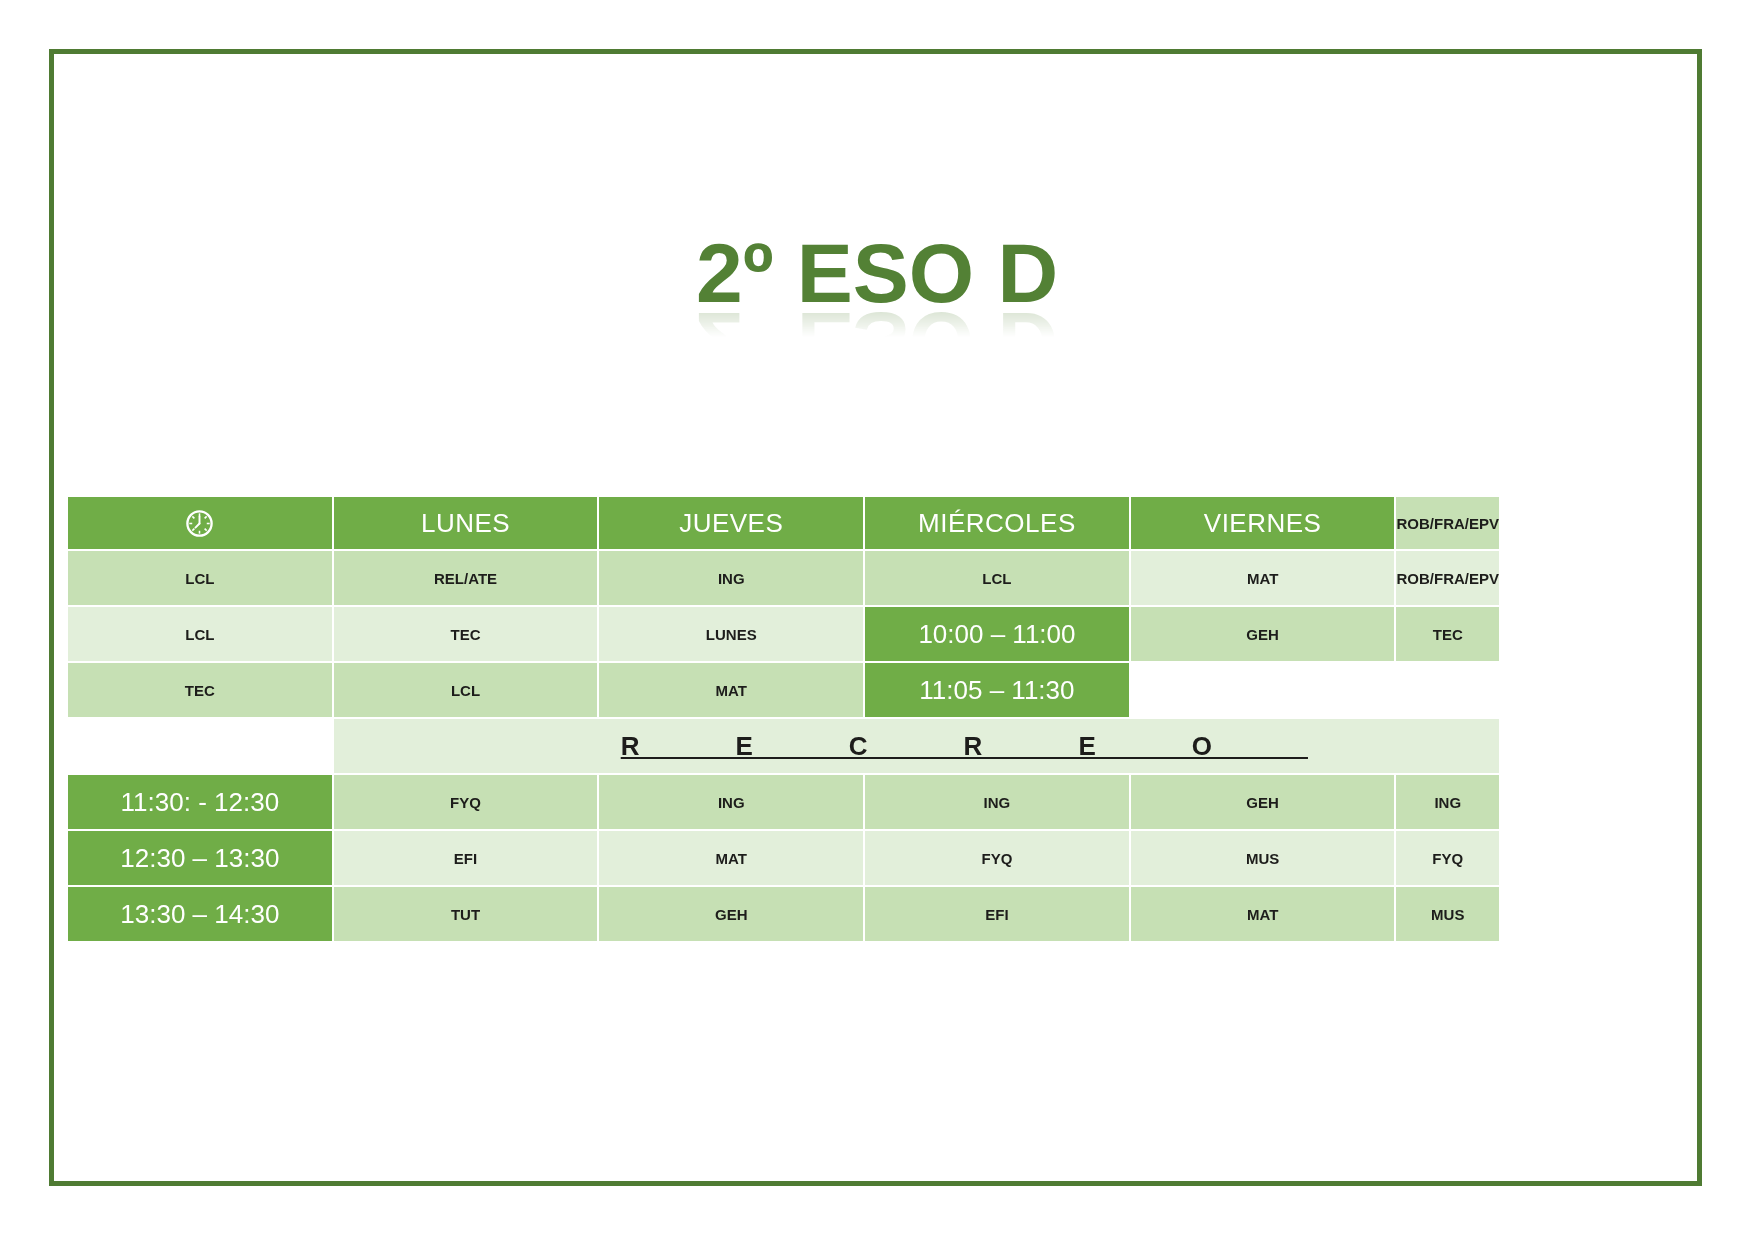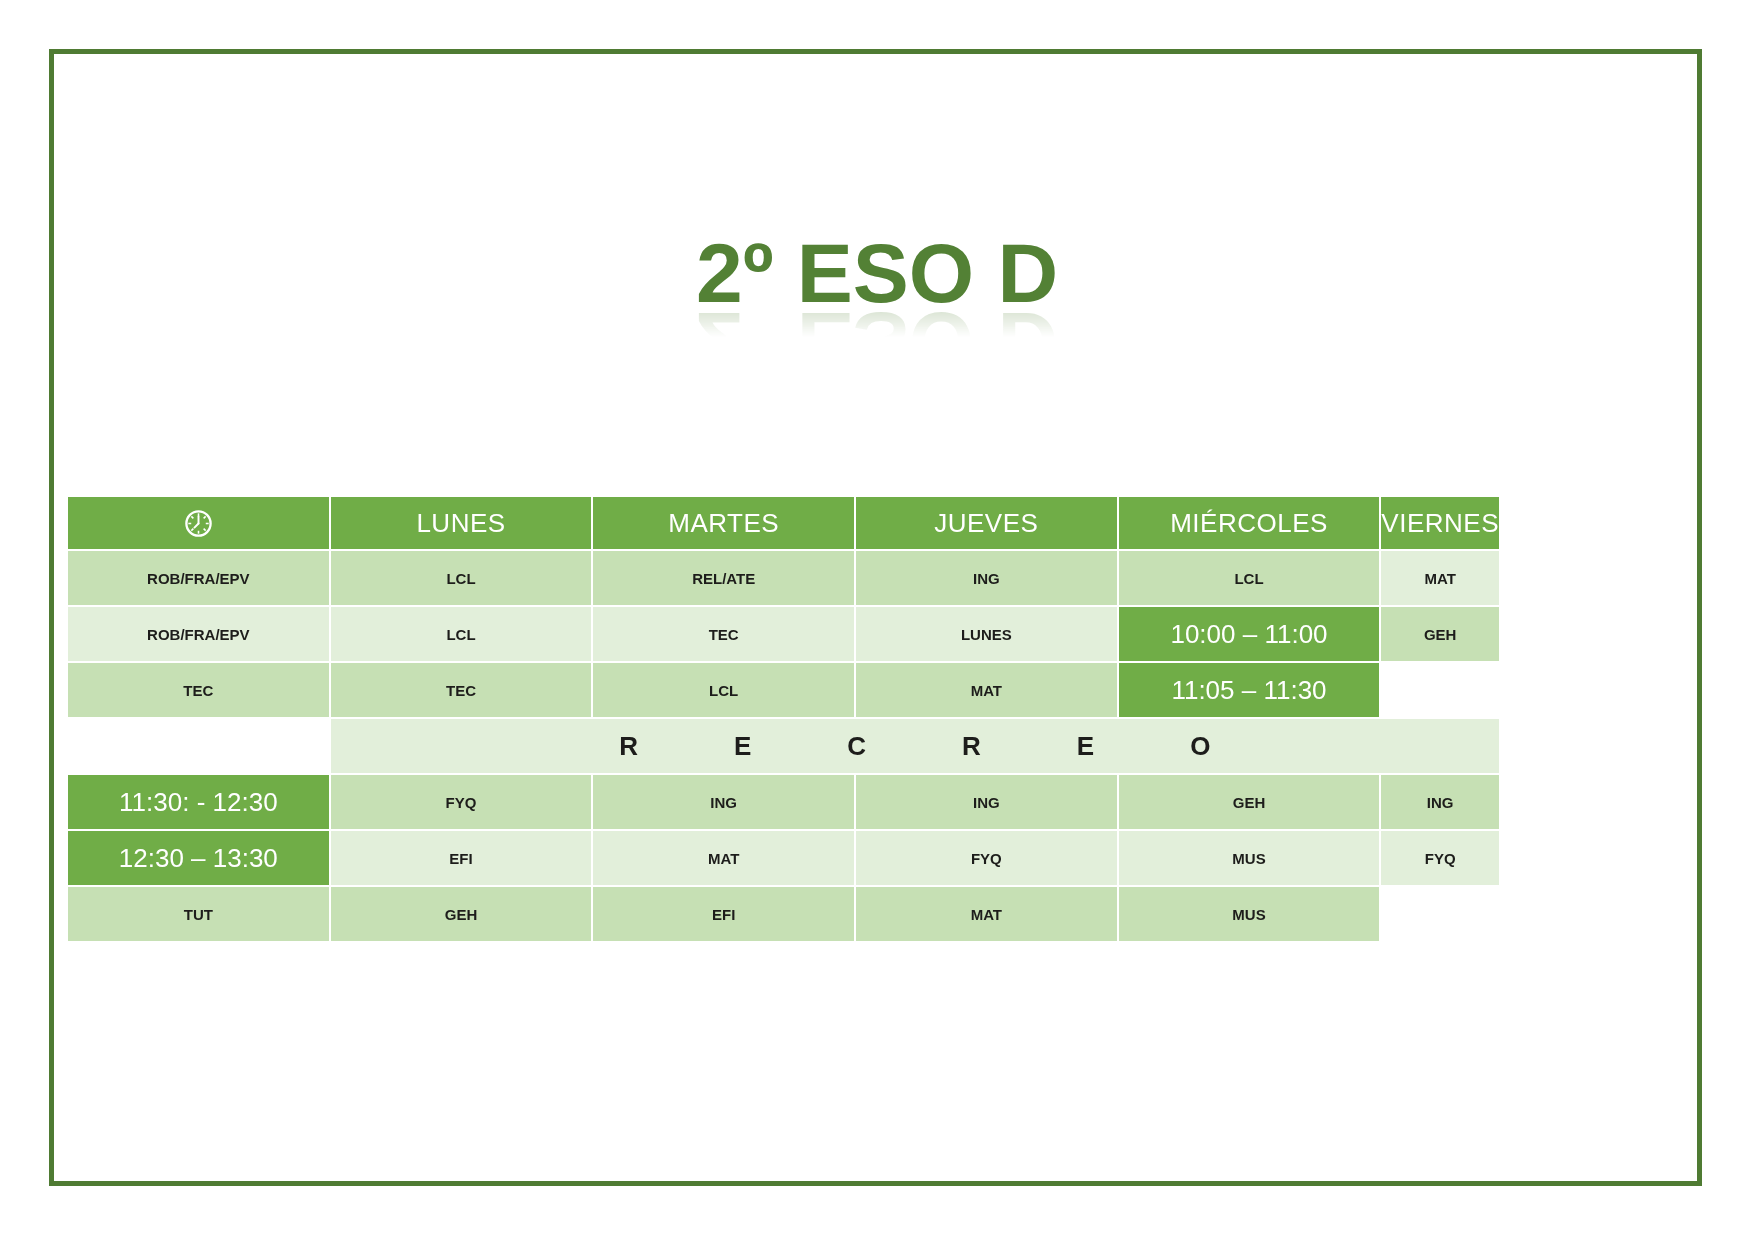--- a/index.html
+++ b/index.html
@@ -111,20 +111,21 @@
   .dark { background: var(--row_dark); }
   .light { background: var(--row_light); }
   .recreo-cell { grid-column: 2 / 7; }
   .recreo-text {
     font-weight: bold;
     font-size: 26px;
     color: var(--cell_text);
     letter-spacing: 96px;
     padding-left: 96px;
     white-space: nowrap;
+    text-decoration: underline;
   }
   .clock-svg { display: block; }
 </style>
 </head>
 <body>
 
 <div class="page">
 
   <div class="page-frame"></div>
 
@@ -150,21 +151,20 @@
           <line x1="8.6" y1="23.4" x2="10.7" y2="21.3"></line>
           <line x1="21.3" y1="21.3" x2="23.4" y2="23.4"></line>
         </g>
         <g stroke="#ffffff" stroke-width="2" stroke-linecap="round">
           <line x1="16" y1="16" x2="16" y2="8.8"></line>
           <line x1="16" y1="16" x2="11.8" y2="20.2"></line>
         </g>
       </svg>
     </div>
     <div class="cell head">LUNES</div>
-    <div class="cell head">MARTES</div>
     <div class="cell head">JUEVES</div>
     <div class="cell head">MIÉRCOLES</div>
     <div class="cell head">VIERNES</div>
 
     <div class="cell subject dark">ROB/FRA/EPV</div>
     <div class="cell subject dark">LCL</div>
     <div class="cell subject dark">REL/ATE</div>
     <div class="cell subject dark">ING</div>
     <div class="cell subject dark">LCL</div>
 
@@ -193,20 +193,21 @@
     <div class="cell subject dark">GEH</div>
     <div class="cell subject dark">ING</div>
 
     <div class="cell time">12:30 – 13:30</div>
     <div class="cell subject light">EFI</div>
     <div class="cell subject light">MAT</div>
     <div class="cell subject light">FYQ</div>
     <div class="cell subject light">MUS</div>
     <div class="cell subject light">FYQ</div>
 
+    <div class="cell time">13:30 – 14:30</div>
     <div class="cell subject dark">TUT</div>
     <div class="cell subject dark">GEH</div>
     <div class="cell subject dark">EFI</div>
     <div class="cell subject dark">MAT</div>
     <div class="cell subject dark">MUS</div>
 
   </div>
 </div>
 
 </body></html>

